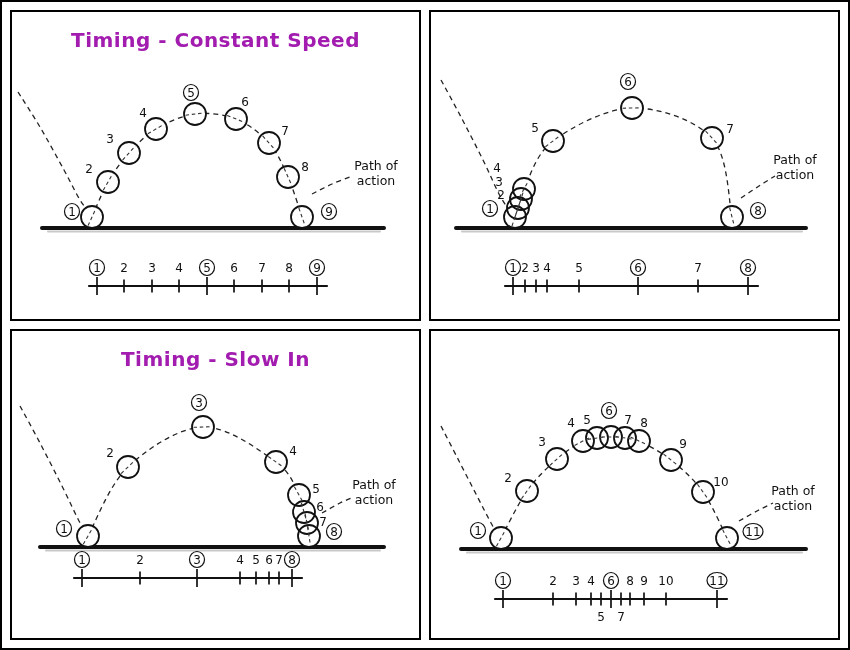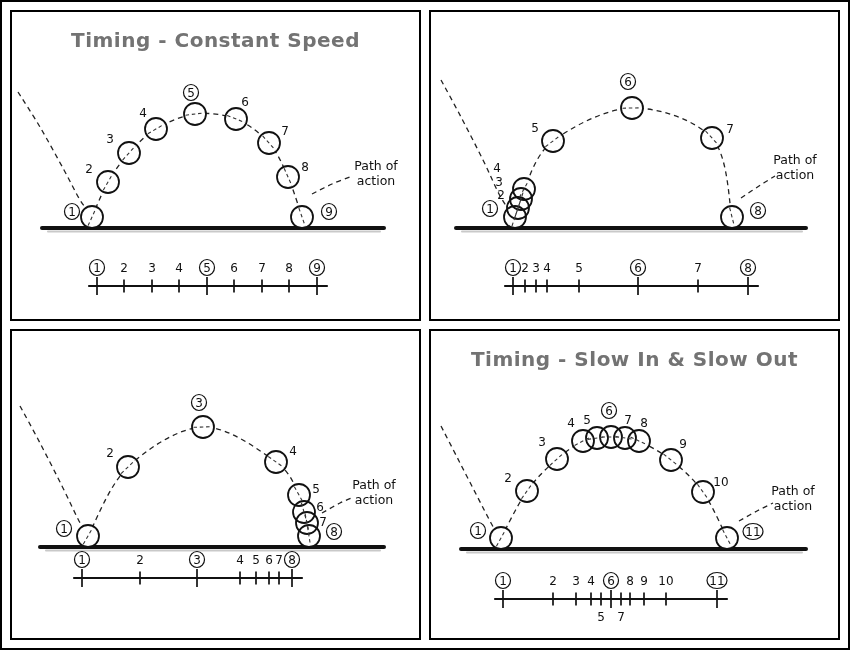--- a/index.html
+++ b/index.html
@@ -10,21 +10,21 @@
   }
   .grid{
     display:grid;width:100%;height:100%;
     grid-template-columns:1fr 1fr;grid-template-rows:1fr 1fr;gap:8px;
   }
   .panel{
     position:relative;border:2px solid #000;background:#fff;overflow:hidden;
   }
   .title{
     position:absolute;top:16px;left:0;right:0;text-align:center;
-    font:bold 20px "DejaVu Sans", sans-serif;color:#737373;letter-spacing:0.5px;
+    font:bold 20px "DejaVu Sans", sans-serif;color:#a21caf;letter-spacing:0.5px;
   }
   svg.diagram{position:absolute;left:0;top:0;width:100%;height:100%;}
   .dash{stroke:#222;stroke-width:1.3;stroke-dasharray:5 4;fill:none;}
   .ballfill{fill:#fff;stroke:none;}
   .ball{fill:none;stroke:#111;stroke-width:1.8;}
   .balldash{stroke:#333;stroke-width:1.1;stroke-dasharray:3.5 2.8;}
   .ground{stroke:#111;stroke-width:4;stroke-linecap:round;}
   .ground2{stroke:#c9c9c9;stroke-width:2;stroke-linecap:round;}
   .tline{stroke:#111;stroke-width:2.2;stroke-linecap:round;}
   .tick{stroke:#111;stroke-width:1.7;}
@@ -233,20 +233,21 @@
         <line x1="244" y1="240.5" x2="244" y2="253.5" class="tick"></line>
         <text x="244" y="233" text-anchor="middle" class="num">5</text>
         <line x1="257" y1="240.5" x2="257" y2="253.5" class="tick"></line>
         <text x="257" y="233" text-anchor="middle" class="num">6</text>
         <line x1="267" y1="240.5" x2="267" y2="253.5" class="tick"></line>
         <text x="267" y="233" text-anchor="middle" class="num">7</text>
         <line x1="280" y1="238" x2="280" y2="256" class="tick"></line>
         <ellipse cx="280" cy="228.5" rx="7.5" ry="8" class="numcirc"></ellipse>
         <text x="280" y="233" text-anchor="middle" class="num">8</text>
       </svg>
+    <div class="title">Timing - Slow In</div>
   </div>
   <div class="panel">
     <svg class="diagram" id="svg-3" viewBox="0 0 407 307" preserveAspectRatio="none">
         <path d="M 10 95 C 13 100.83333333333333, 22 118.33333333333333, 28 130 C 34 141.66666666666666, 40.666666666666664 154.66666666666666, 46 165 C 51.333333333333336 175.33333333333334, 56.666666666666664 185.83333333333334, 60 192 C 63.333333333333336 198.16666666666666, 65 200.33333333333334, 66 202" class="dash"></path>
         <path d="M 308 190 C 311 188.33333333333334, 320.3333333333333 183, 326 180 C 331.6666666666667 177, 339.3333333333333 173.33333333333334, 342 172" class="dash"></path>
         <path d="M 70 207 C 74.33333333333333 199.16666666666666, 86.66666666666667 173.16666666666666, 96 160 C 105.33333333333333 146.83333333333334, 116.66666666666667 136.33333333333334, 126 128 C 135.33333333333334 119.66666666666667, 145.33333333333334 113.5, 152 110 C 158.66666666666666 106.5, 161.33333333333334 107.66666666666667, 166 107 C 170.66666666666666 106.33333333333333, 175.33333333333334 106, 180 106 C 184.66666666666666 106, 189.33333333333334 106.33333333333333, 194 107 C 198.66666666666666 107.66666666666667, 200.33333333333334 106.33333333333333, 208 110 C 215.66666666666666 113.66666666666667, 229.33333333333334 120.5, 240 129 C 250.66666666666666 137.5, 262.6666666666667 148, 272 161 C 281.3333333333333 174, 292 199.33333333333334, 296 207" class="dash"></path>
         <line x1="36" y1="221.5" x2="371" y2="221.5" class="ground2"></line>
         <line x1="30" y1="218" x2="375" y2="218" class="ground"></line>
         <circle cx="70" cy="207" r="11" class="ballfill"></circle>
         <circle cx="96" cy="160" r="11" class="ballfill"></circle>
@@ -317,15 +318,14 @@
         <line x1="199" y1="261.5" x2="199" y2="274.5" class="tick"></line>
         <text x="199" y="254" text-anchor="middle" class="num">8</text>
         <line x1="213" y1="261.5" x2="213" y2="274.5" class="tick"></line>
         <text x="213" y="254" text-anchor="middle" class="num">9</text>
         <line x1="235" y1="261.5" x2="235" y2="274.5" class="tick"></line>
         <text x="235" y="254" text-anchor="middle" class="num">10</text>
         <line x1="286" y1="259" x2="286" y2="277" class="tick"></line>
         <ellipse cx="286" cy="249.5" rx="10" ry="8" class="numcirc"></ellipse>
         <text x="286" y="254" text-anchor="middle" class="num">11</text>
       </svg>
-    <div class="title">Timing - Slow In &amp; Slow Out</div>
   </div>
 </div>
 
 </body></html>

